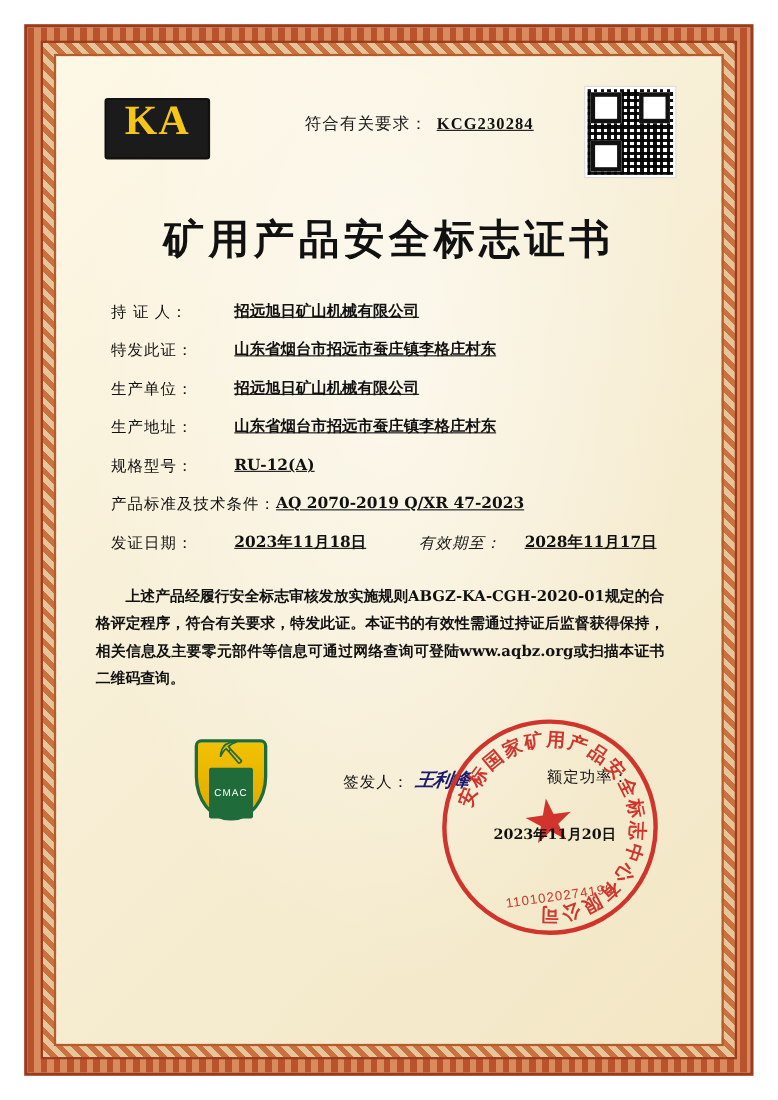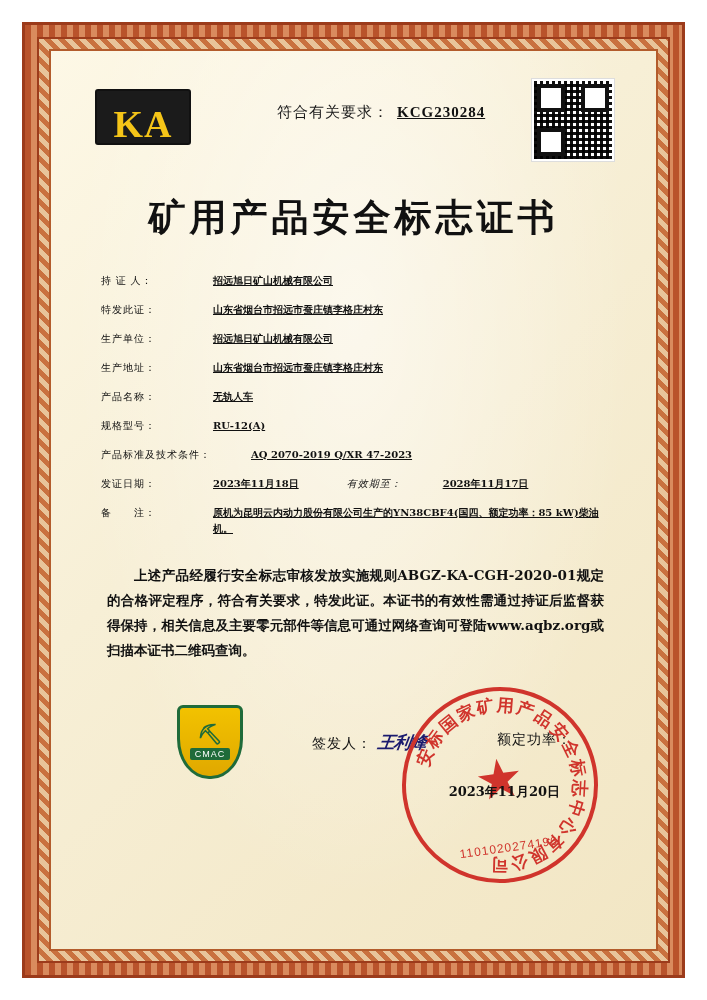--- a/index.html
+++ b/index.html
@@ -52,21 +52,21 @@
   .header{
     position:relative;
     height:96px;
   }
   .logo{
     position:absolute;
     left:8px;top:10px;
     width:92px;height:52px;
     background:#1b1b1b;
     border:2px solid #111;
-    display:flex;align-items:flex-end;justify-content:center;
+    display:flex;align-items:flex-start;justify-content:center;
     border-radius:3px;
   }
   .logo span{
     color:#f5c518;
     font-family:"Liberation Serif", serif;
     font-weight:bold;
     font-size:38px;
     letter-spacing:1px;
     line-height:1;
   }
@@ -103,21 +103,21 @@
     text-align:center;
     font-size:37px;
     font-weight:bold;
     letter-spacing:4px;
     color:#111;
     margin:18px 0 30px 0;
     font-family:"DejaVu Serif", serif;
   }
   .fields{
     padding:0 14px;
-    font-size:10px;
+    font-size:14px;
     color:#151515;
   }
   .row{
     display:flex;
     align-items:flex-start;
     margin-bottom:14px;
     line-height:1.5;
   }
   .lab{
     width:112px;
@@ -137,21 +137,21 @@
   .row.split .val{flex:0 0 auto;}
   .row.split .lab2{
     width:96px;flex:0 0 96px;
     font-family:"Liberation Sans", sans-serif;
     letter-spacing:1px;
     margin-left:48px;
     font-style:italic;
   }
   .note-row .val{font-weight:bold;line-height:1.6;}
   .statement{
-    margin:26px 16px 0 20px;
+    margin:26px 16px 0 0;
     font-size:13.5px;
     line-height:1.85;
     text-align:justify;
     text-indent:2em;
     font-family:"DejaVu Serif", serif;
     font-weight:bold;
     color:#111;
   }
   
   .footer{
@@ -173,21 +173,21 @@
     display:flex;flex-direction:column;align-items:center;justify-content:center;
   }
   .cmac .sym{
     color:#1f6b3a;font-size:20px;font-weight:bold;line-height:1;
     font-family:"DejaVu Sans", sans-serif;
   }
   .cmac .txt{
     margin-top:4px;
     background:#1f6b3a;color:#fff;
     font-size:9px;letter-spacing:1px;
-    padding:1px 5px;border-radius:2px;
+    padding:18px 5px;border-radius:2px;
     font-family:"Liberation Sans", sans-serif;
   }
   .sign-line{
     position:absolute;
     left:225px;top:44px;
     font-size:14px;
     font-family:"Liberation Sans", sans-serif;
     letter-spacing:1px;
     color:#111;
   }
@@ -289,47 +289,39 @@
             <div class="row">
               <div class="lab">生产单位：</div>
               <div class="val">招远旭日矿山机械有限公司</div>
             </div>
 
             <div class="row">
               <div class="lab">生产地址：</div>
               <div class="val">山东省烟台市招远市蚕庄镇李格庄村东</div>
             </div>
 
-            <div class="row">
-              <div class="lab">产品名称：</div>
-              <div class="val">无轨人车</div>
-            </div>
 
             <div class="row">
               <div class="lab">规格型号：</div>
               <div class="val">RU-12(A)</div>
             </div>
 
             <div class="row">
               <div class="lab wide">产品标准及技术条件：</div>
               <div class="val">AQ 2070-2019 Q/XR 47-2023</div>
             </div>
 
 
             <div class="row split">
               <div class="lab">发证日期：</div>
               <div class="val">2023年11月18日</div>
               <div class="lab2">有效期至：</div>
               <div class="val">2028年11月17日</div>
             </div>
 
-            <div class="row note-row">
-              <div class="lab">备　　注：</div>
-              <div class="val">原机为昆明云内动力股份有限公司生产的YN38CBF4(国四、额定功率：85 kW)柴油机。</div>
-            </div>
 
           </div>
 
           <div class="statement">上述产品经履行安全标志审核发放实施规则ABGZ-KA-CGH-2020-01规定的合格评定程序，符合有关要求，特发此证。本证书的有效性需通过持证后监督获得保持，相关信息及主要零元部件等信息可通过网络查询可登陆www.aqbz.org或扫描本证书二维码查询。</div>
 
           <div class="footer">
 
             <div class="cmac">
               <div class="shield">
                 <div class="sym">⛏</div>

